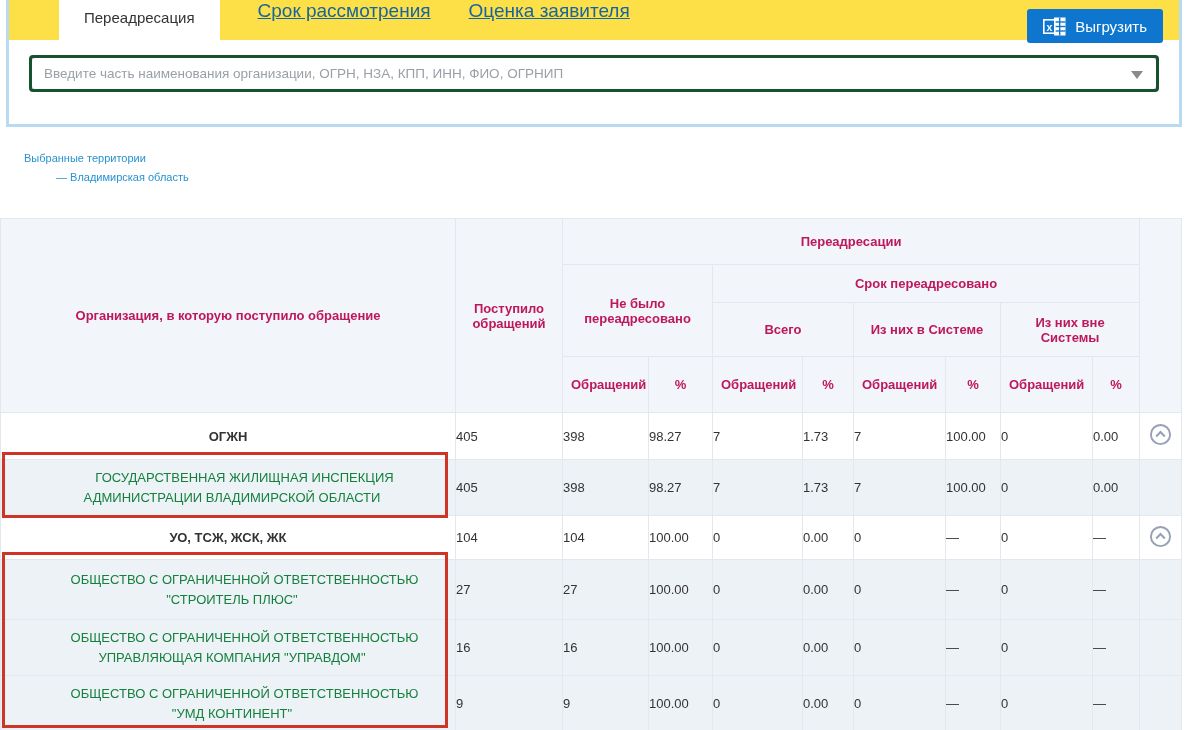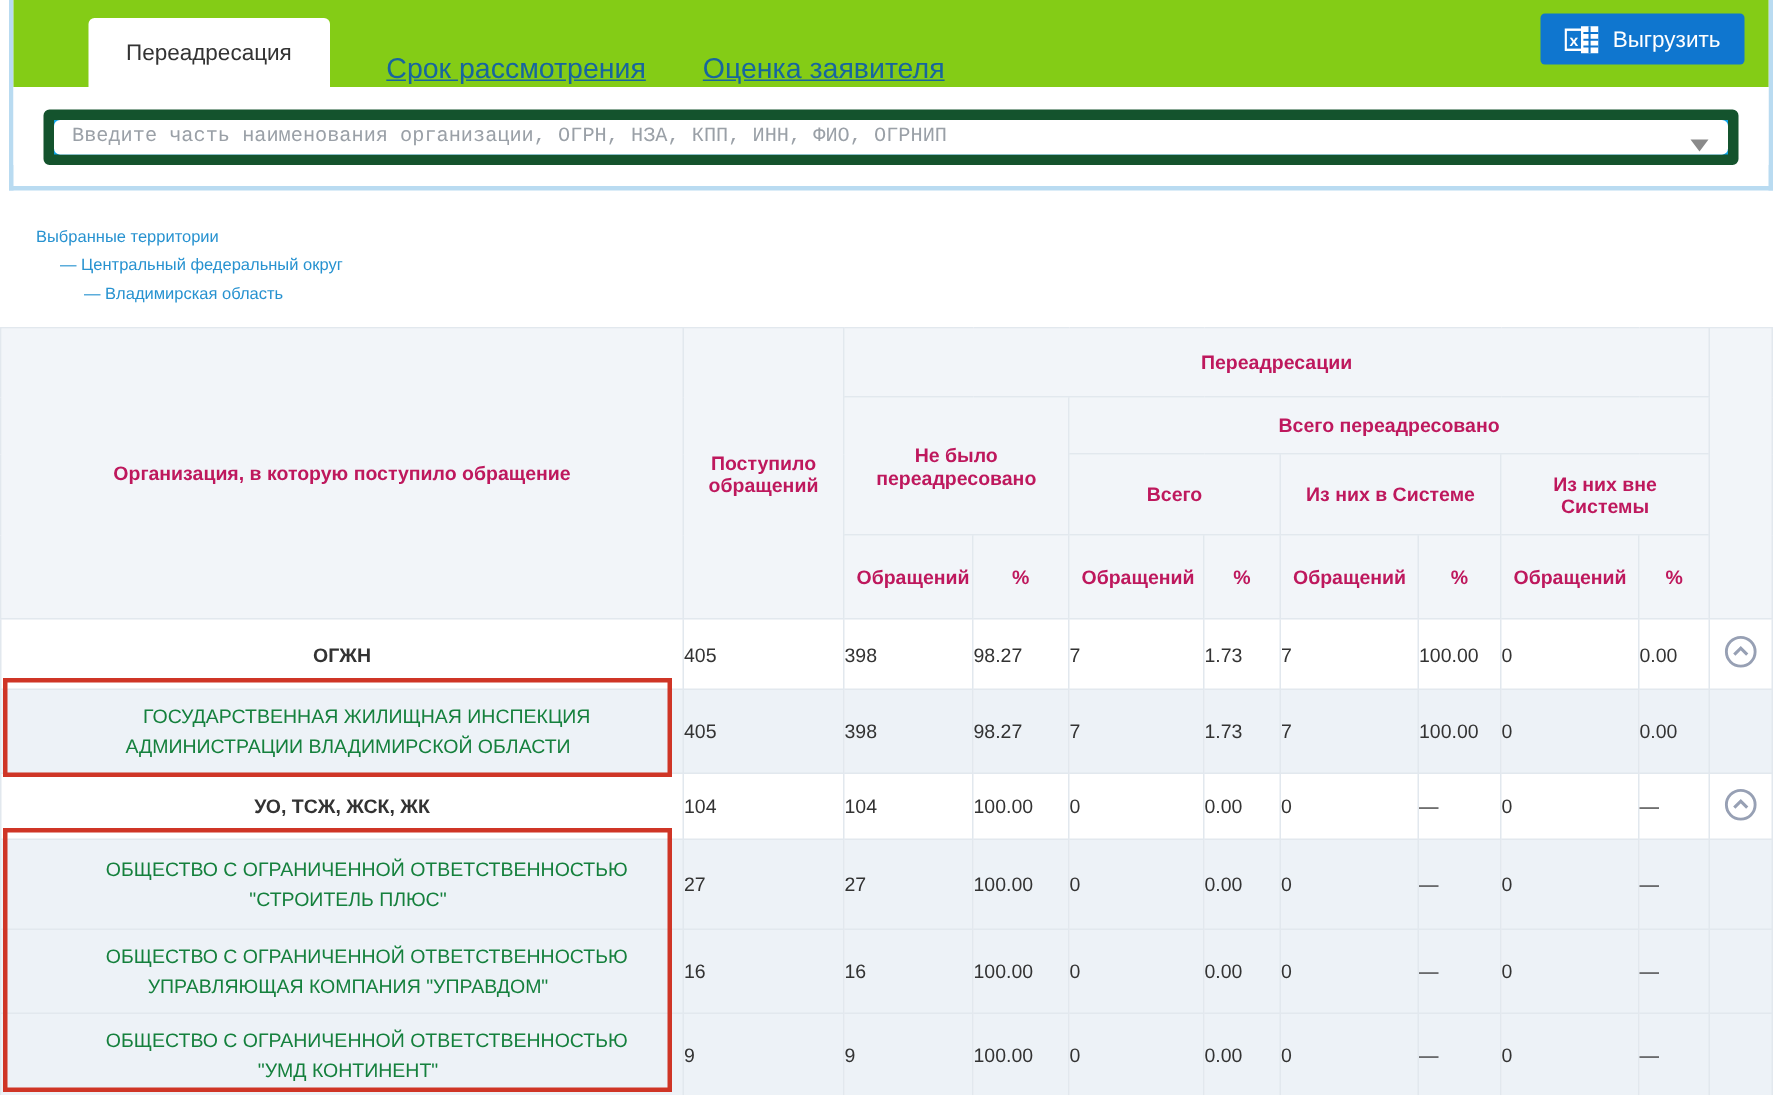--- a/index.html
+++ b/index.html
@@ -2,30 +2,30 @@
 <html><head>
 <meta charset="utf-8">
 <style>
   * { margin:0; padding:0; box-sizing:border-box; }
   body { font-family:"Liberation Sans","DejaVu Sans",sans-serif; background:#fff; }
   .page { position:relative; width:1189px; height:730px; background:#fff; overflow:hidden; }
 
   
   .panel { position:absolute; left:6px; top:0; width:1176px; height:127px;
            background:#fff; border:3px solid #b9dbf1; border-top:none; }
-  .tabbar { height:58px; background:#84cc16; display:flex; align-items:flex-end; position:relative; }
+  .tabbar { height:40px; background:#fde047; display:flex; align-items:flex-start; position:relative; }
   .tab-active { align-self:flex-end; height:46px; margin-left:50px; background:#fff;
                 border-radius:4px 4px 0 0; padding:0 25px; display:flex; align-items:center;
                 font-size:15px; color:#333; }
   .tab-link { margin-left:38px; font-size:19px; color:#17659f; text-decoration:underline; cursor:pointer; }
   .export-btn { position:absolute; right:16px; top:9px; height:34px; background:#0f76cf;
                 border:none; border-radius:3px; color:#fff; font-size:15px;
                 font-family:inherit; padding:0 16px; display:flex; align-items:center; gap:9px; cursor:pointer; }
   .panel-body { padding:15px 20px 0 20px; background:#fff; }
-  .combo { position:relative; height:37px; border:7px solid #14532d; border-radius:4px; background:#0ea5e9;font-family:Liberation Mono, monospace; }
+  .combo { position:relative; height:37px; border:3px solid #14532d; border-radius:4px; background:#f0abfc; }
   .combo input { width:100%; height:100%; border:none; outline:none; border-radius:4px;
                  padding:0 40px 0 12px; font-size:13.5px; font-family:inherit; color:#333; }
   .combo input::placeholder { color:#9aa0a7; }
   .caret { position:absolute; right:13px; top:13px; width:0; height:0;
            border-left:6px solid transparent; border-right:6px solid transparent;
            border-top:8px solid #8a8a8a; }
 
   
   .territories { position:absolute; left:24px; top:149px; font-size:11px; color:#2792d0; line-height:19px; }
   .terr-title { color:#2792d0; cursor:pointer; }
@@ -93,21 +93,20 @@
     <div class="panel-body">
       <div class="combo">
         <input type="text" placeholder="Введите часть наименования организации, ОГРН, НЗА, КПП, ИНН, ФИО, ОГРНИП" style="">
         <span class="caret"></span>
       </div>
     </div>
   </div>
 
   <div class="territories">
     <div class="terr-title">Выбранные территории</div>
-    <div class="terr-item terr-lvl1">— Центральный федеральный округ</div>
     <div class="terr-item terr-lvl2">— Владимирская область</div>
   </div>
 
   <table class="report">
     <colgroup>
       <col style="width:455px">
         <col style="width:107px">
       <col style="width:86px">
         <col style="width:64px">
       <col style="width:90px">
@@ -120,21 +119,21 @@
     </colgroup>
     <thead>
       <tr class="h1">
         <th class="th-org" rowspan="4">Организация, в которую поступило обращение</th>
         <th rowspan="4">Поступило обращений</th>
         <th colspan="8">Переадресации</th>
         <th rowspan="4"></th>
       </tr>
       <tr class="h2">
         <th colspan="2" rowspan="2">Не было переадресовано</th>
-        <th colspan="6">Всего переадресовано</th>
+        <th colspan="6">Срок переадресовано</th>
       </tr>
       <tr class="h3">
         <th colspan="2">Всего</th>
         <th colspan="2">Из них в Системе</th>
         <th colspan="2">Из них вне Системы</th>
       </tr>
       <tr class="h4">
         <th>Обращений</th>
         <th>%</th>
         <th>Обращений</th>

